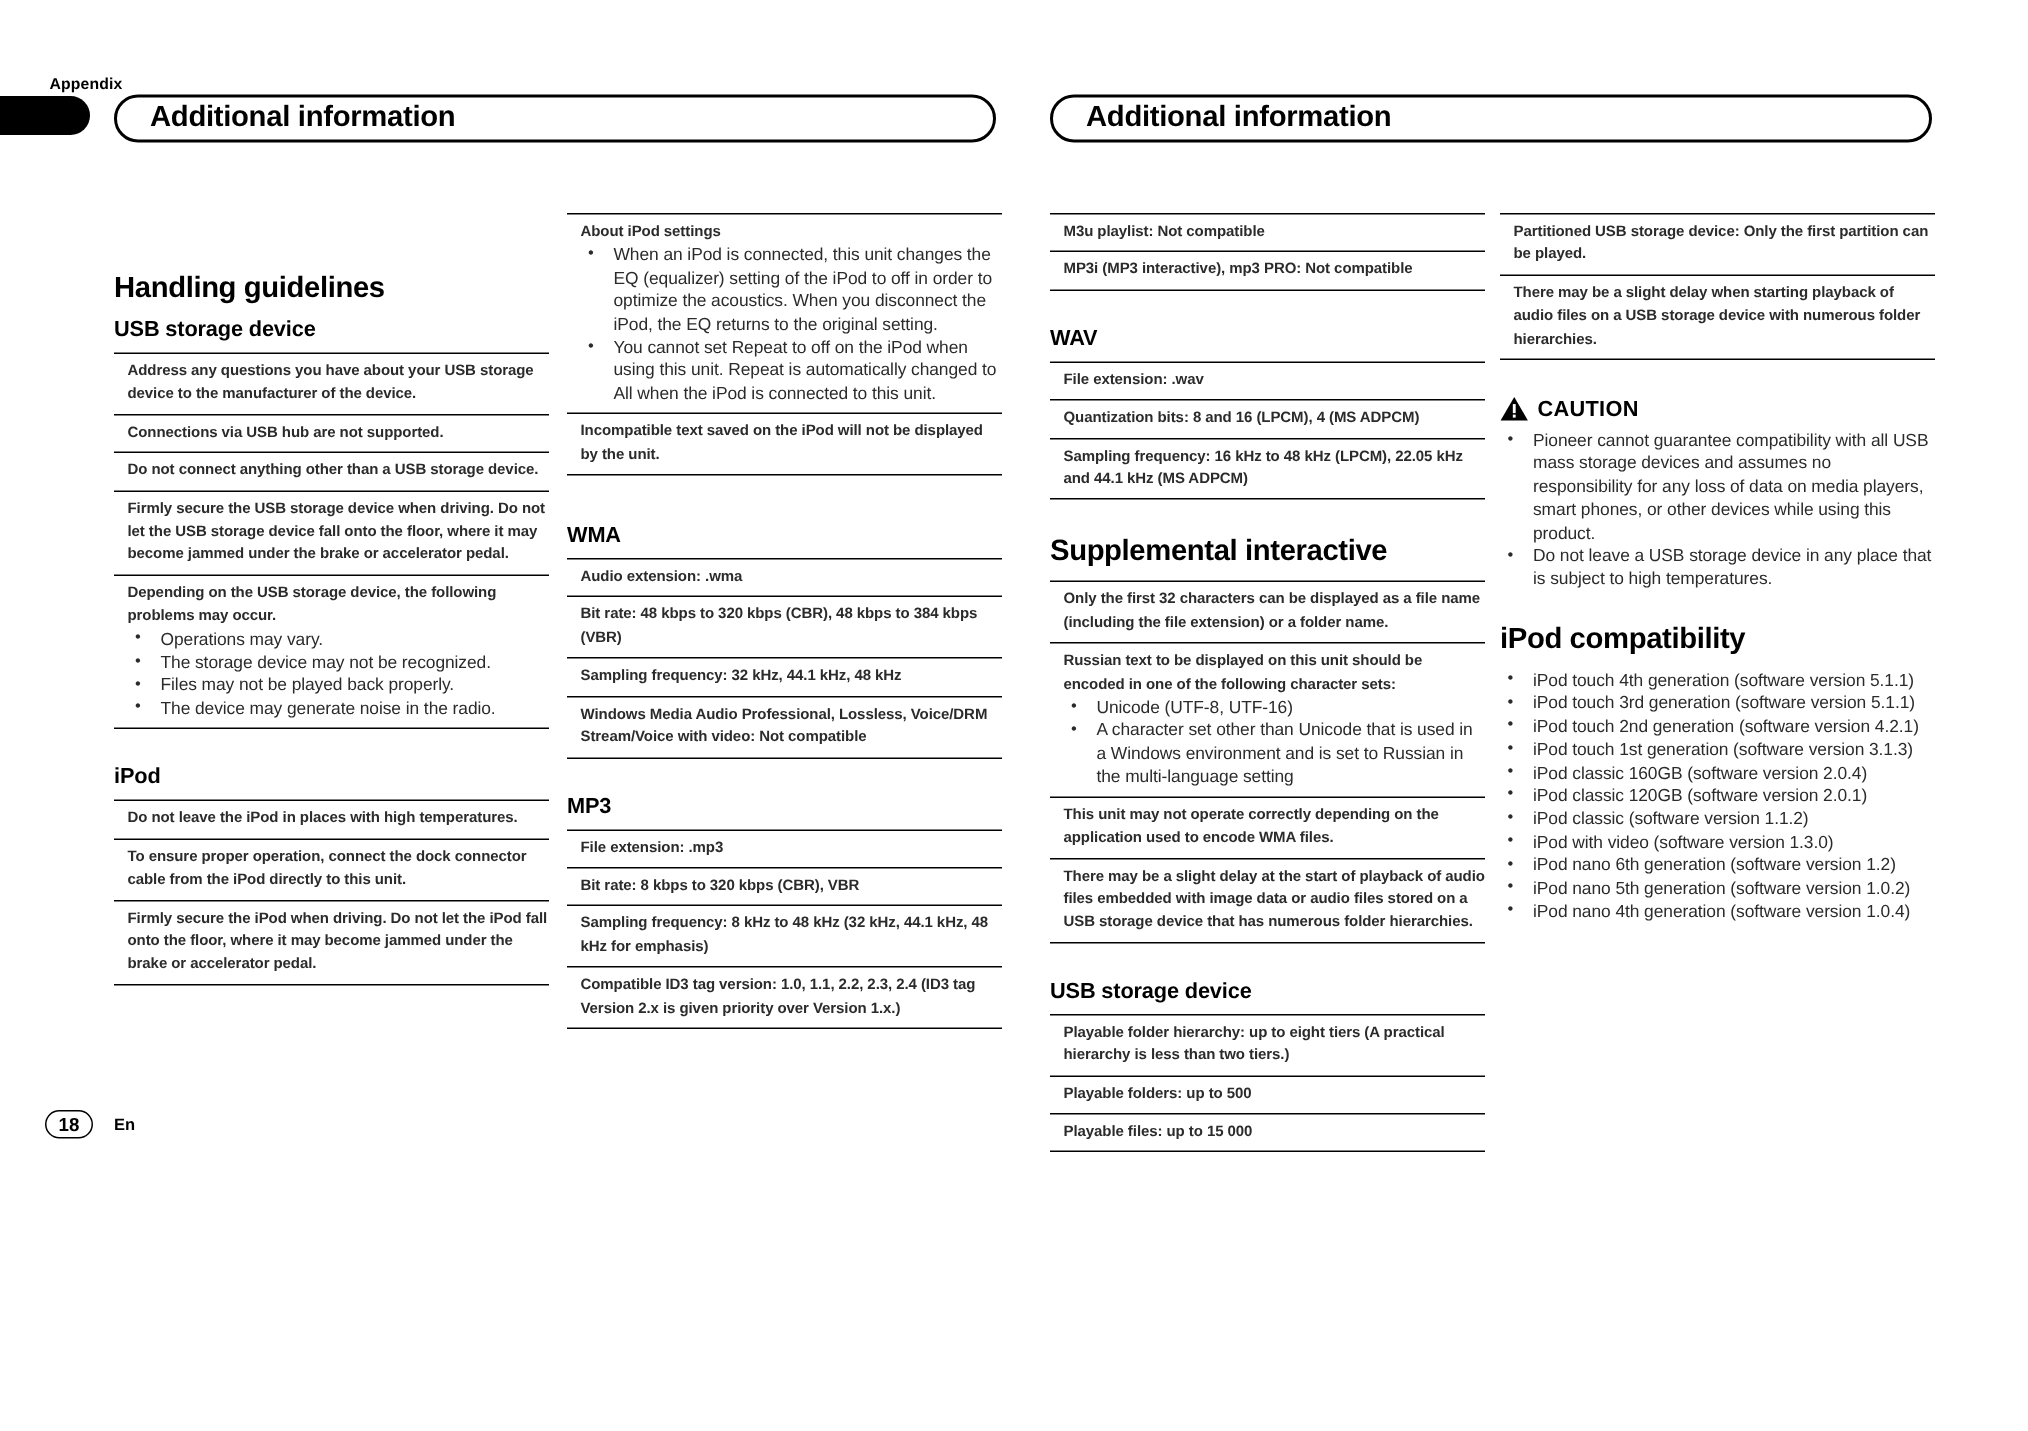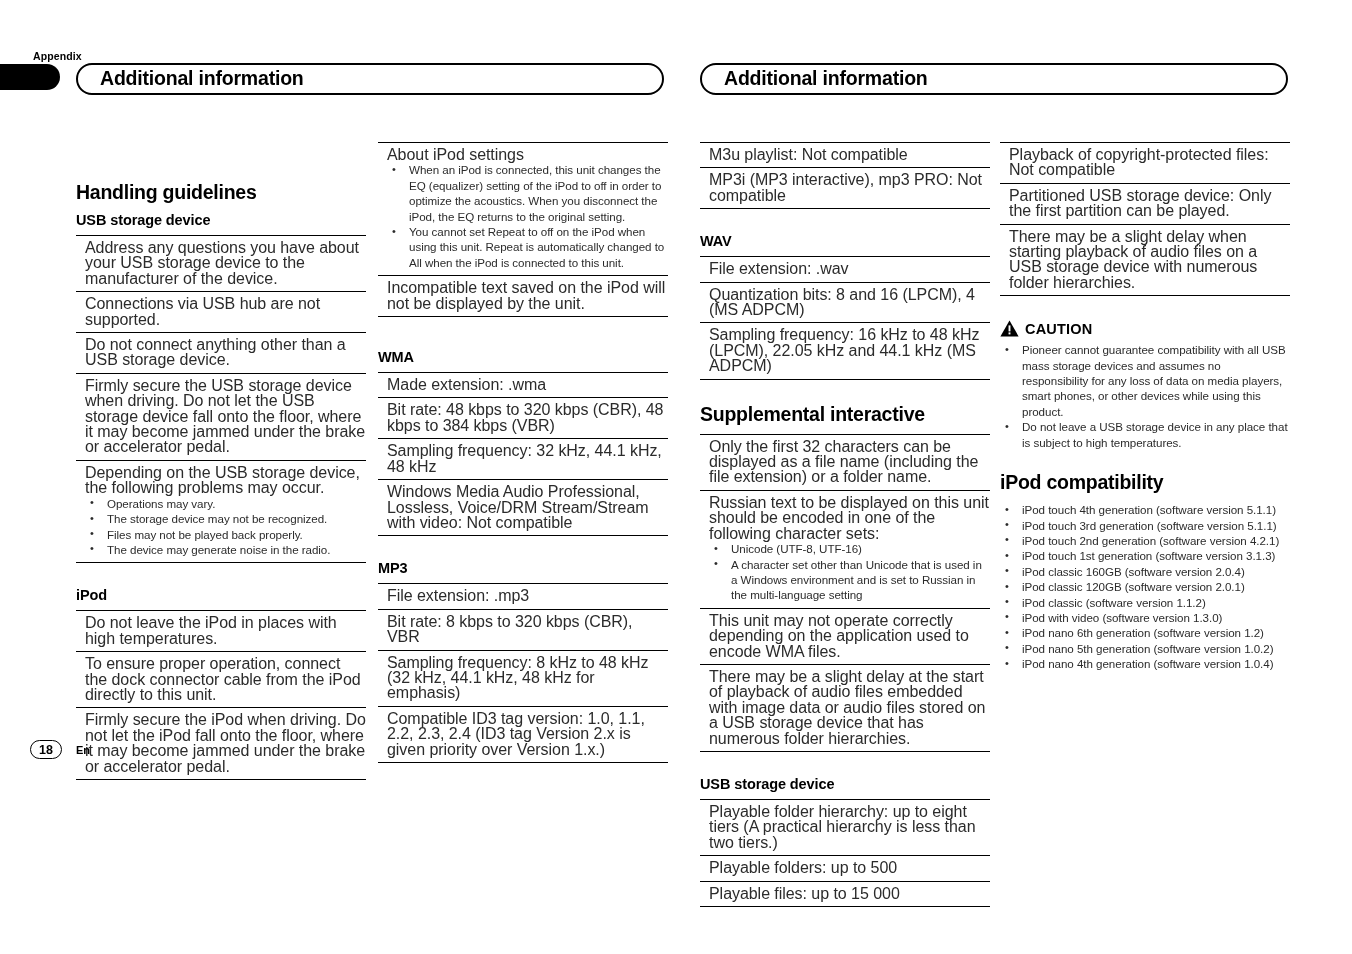--- a/index.html
+++ b/index.html
@@ -96,24 +96,25 @@
     border-bottom: 1.6px solid #000;
     margin-bottom: 2px;
   }
   .tbl .row {
     border-bottom: 1.1px solid #000;
     padding: 4px 0 5px 9px;
   }
   .tbl .row:last-child { border-bottom: none; }
   .tbl p {
     margin: 0;
-    font-size: 16px;
+    font-size: 10px;
     line-height: 15.4px;
     color: #2b2b2b;
     letter-spacing: -0.05px;
+    font-weight: bold;
   }
 
   
   ul.bl {
     list-style: none;
     margin: 0;
     padding: 0;
   }
   ul.bl li {
     position: relative;
@@ -296,30 +297,30 @@
         <p>Incompatible text saved on the iPod will not be displayed by the unit.</p>
       </div>
     </div>
 
     <div class="sec-gap-l"></div>
 
     <h2 class="sub">WMA</h2>
 
     <div class="tbl">
       <div class="row">
-        <p>Made extension: .wma</p>
+        <p>Audio extension: .wma</p>
       </div>
       <div class="row">
         <p>Bit rate: 48 kbps to 320 kbps (CBR), 48 kbps to 384 kbps (VBR)</p>
       </div>
       <div class="row">
         <p>Sampling frequency: 32 kHz, 44.1 kHz, 48 kHz</p>
       </div>
       <div class="row">
-        <p>Windows Media Audio Professional, Lossless, Voice/DRM Stream/Stream with video: Not compatible</p>
+        <p>Windows Media Audio Professional, Lossless, Voice/DRM Stream/Voice with video: Not compatible</p>
       </div>
     </div>
 
     <div class="sec-gap"></div>
 
     <h2 class="sub">MP3</h2>
     <div class="tbl">
       <div class="row">
         <p>File extension: .mp3</p>
       </div>
@@ -396,23 +397,20 @@
       </div>
       <div class="row">
         <p>Playable files: up to 15 000</p>
       </div>
     </div>
   </div>
 
   <div class="col" id="col4">
 
     <div class="tbl">
-      <div class="row">
-        <p>Playback of copyright-protected files: Not compatible</p>
-      </div>
       <div class="row">
         <p>Partitioned USB storage device: Only the first partition can be played.</p>
       </div>
       <div class="row">
         <p>There may be a slight delay when starting playback of audio files on a USB storage device with numerous folder hierarchies.</p>
       </div>
     </div>
 
     <div class="sec-gap"></div>
 

